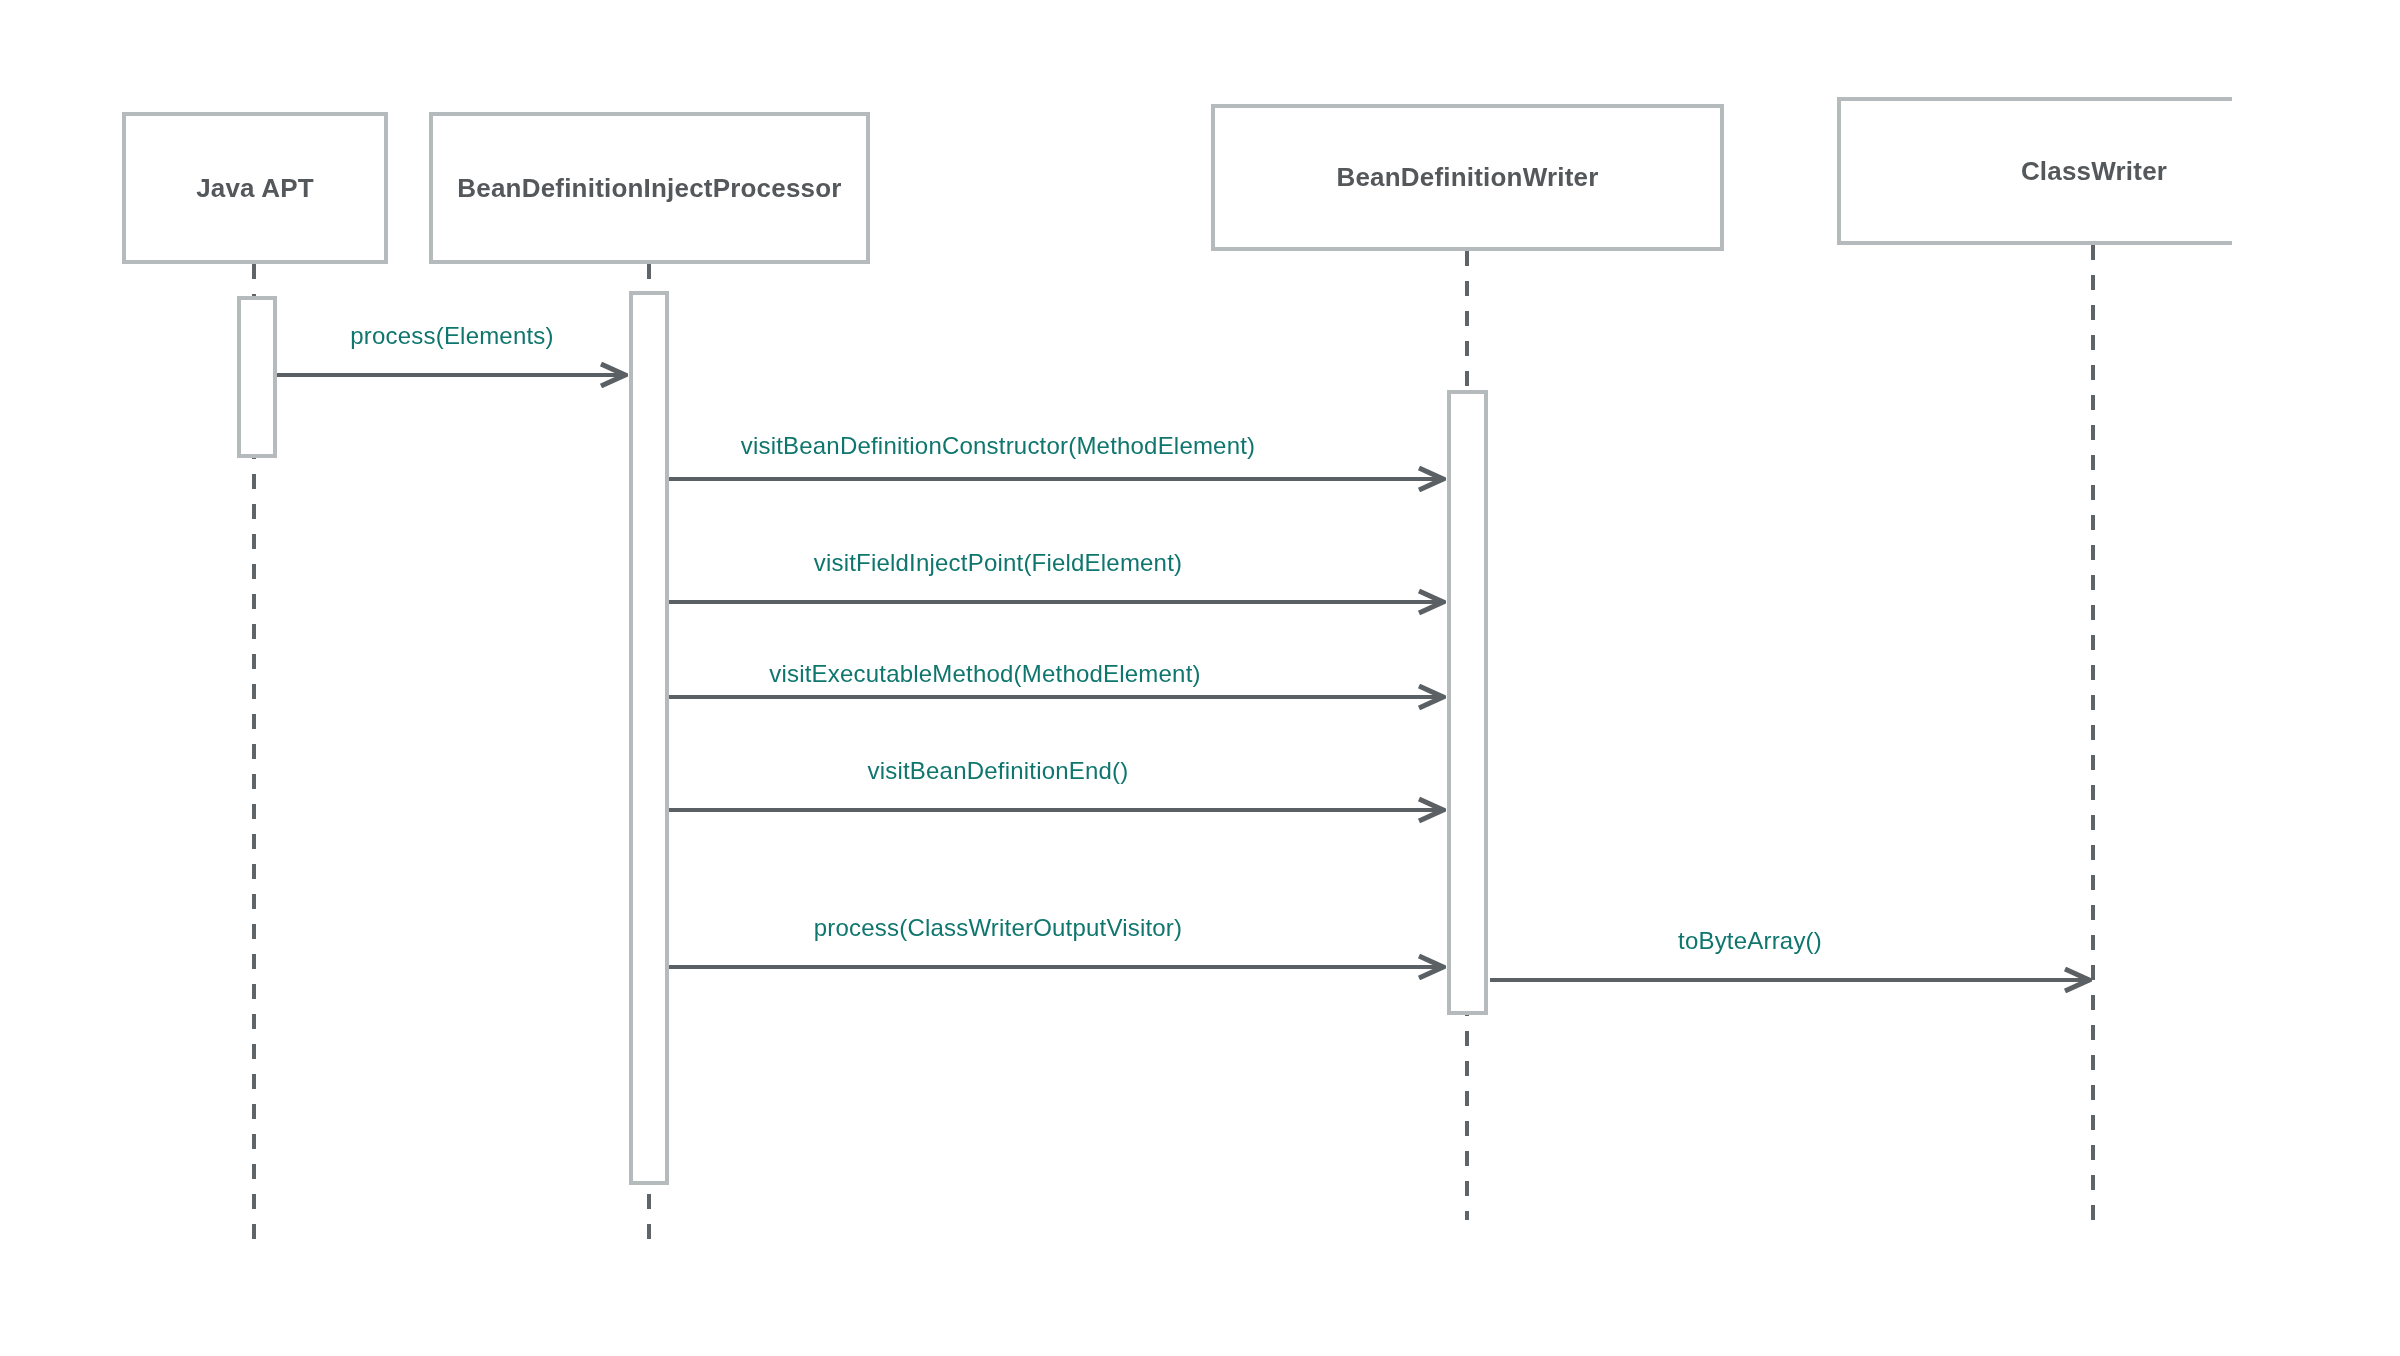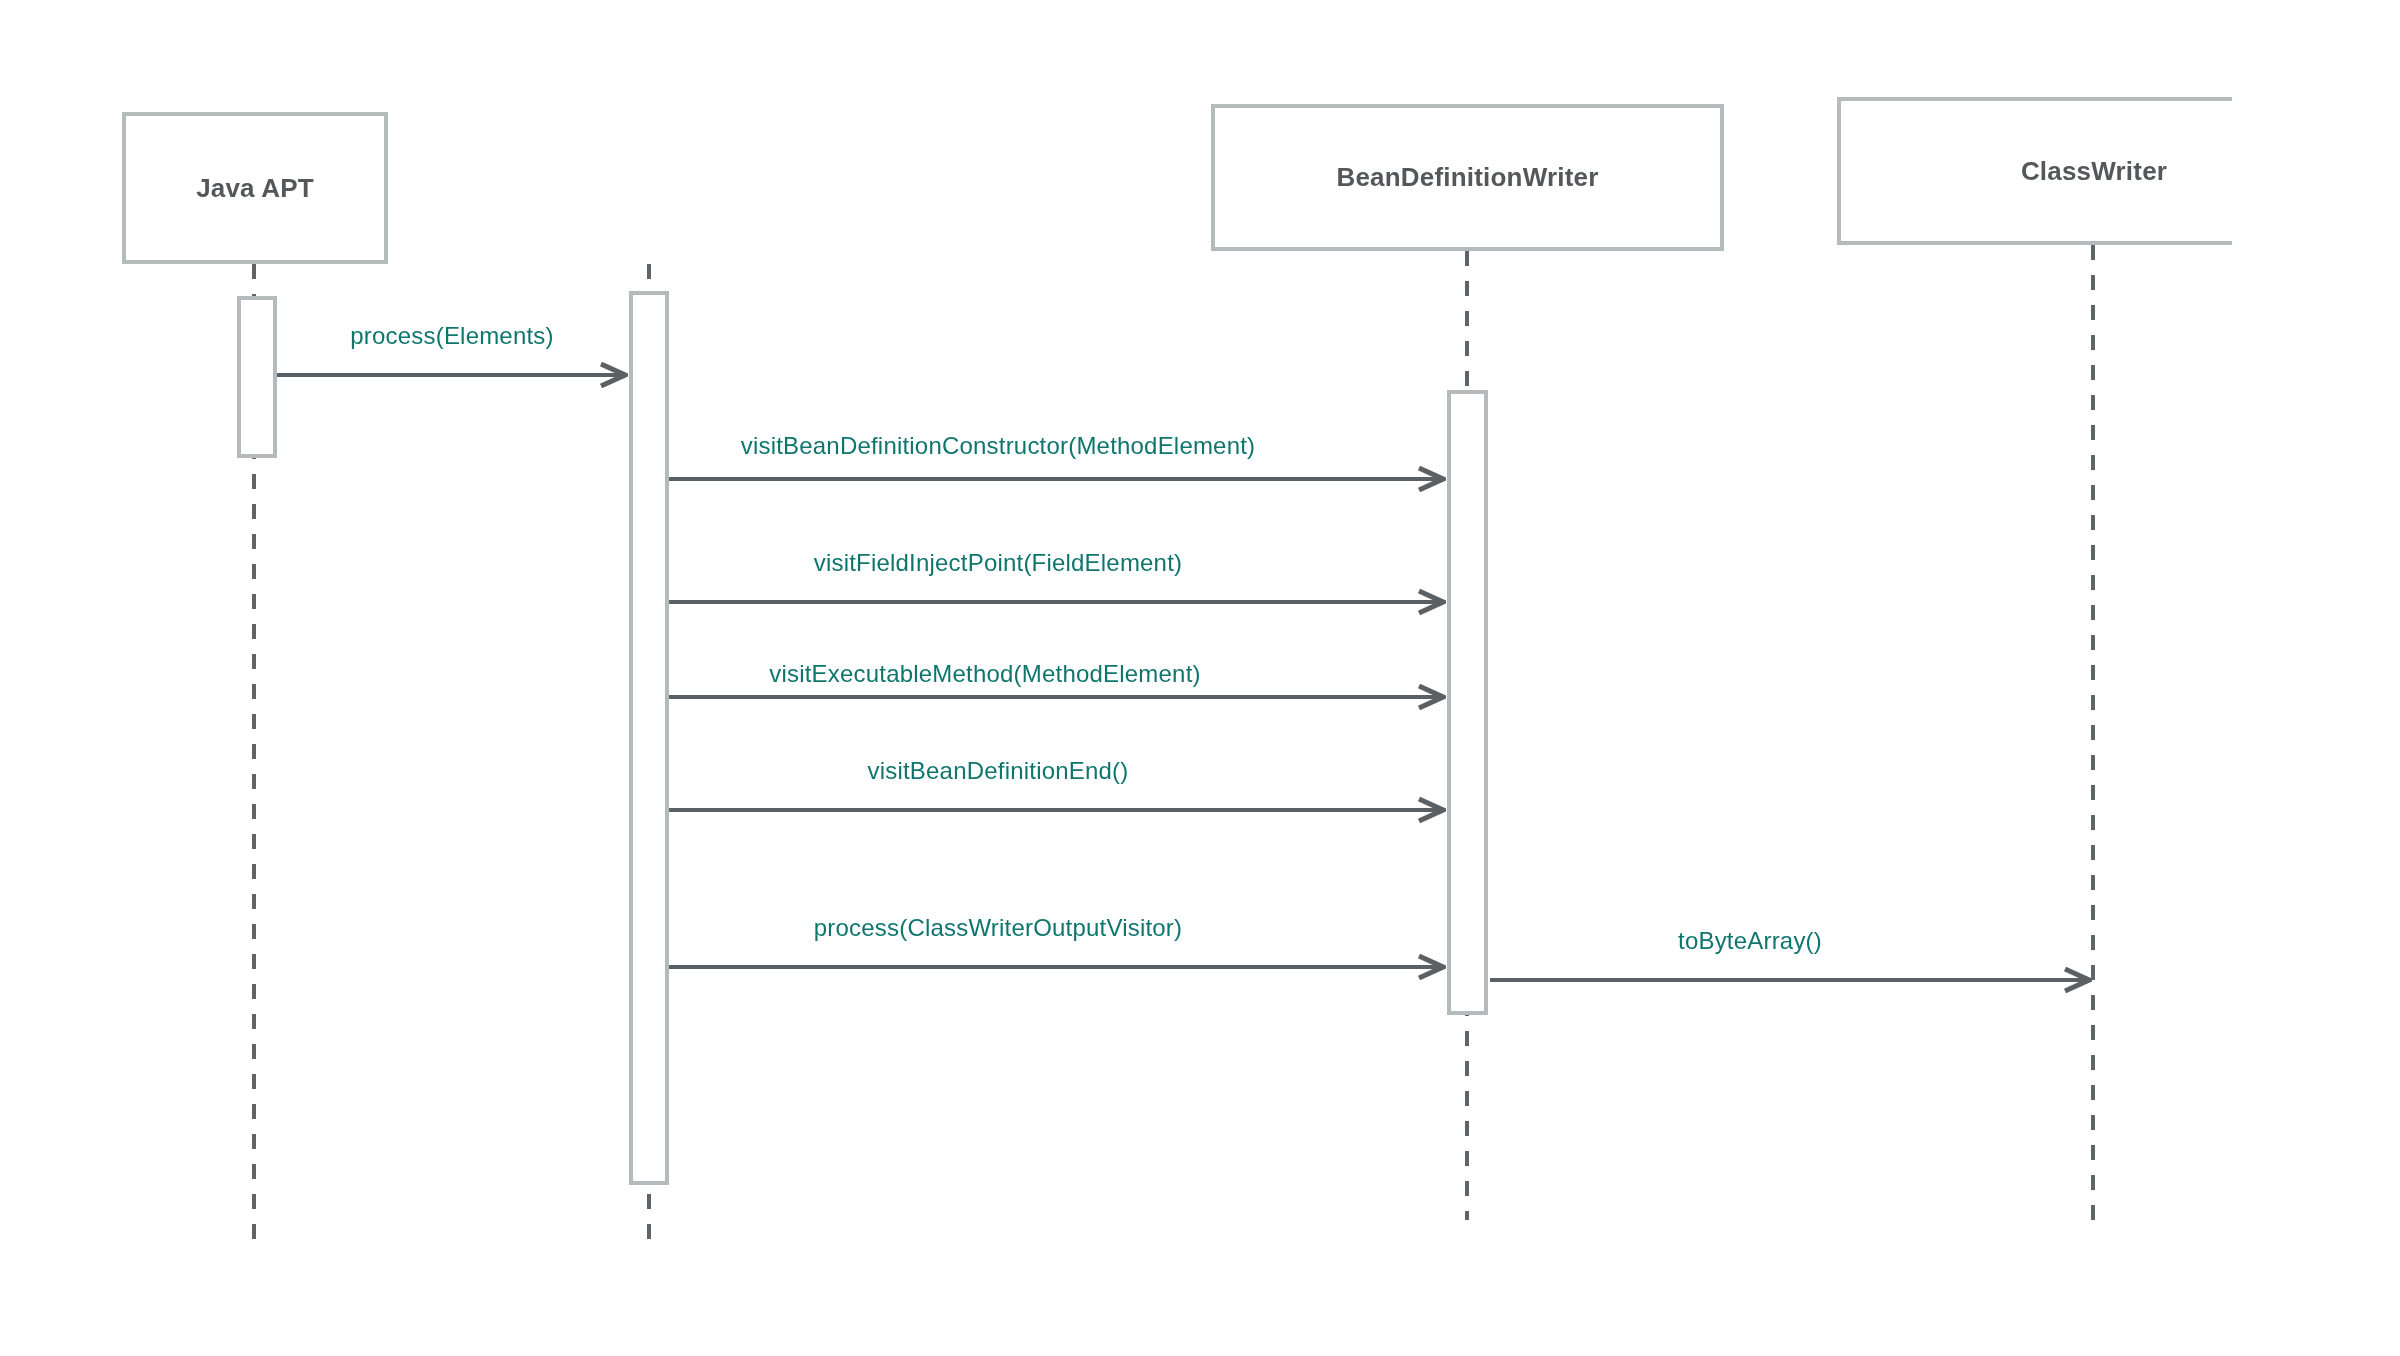--- a/index.html
+++ b/index.html
@@ -95,20 +95,23 @@
   <div class="lifeline" style="left:1465px; top:251px; height:969px;"></div>
   <div class="lifeline" style="left:2091px; top:245px; height:983px;"></div>
 
   <div class="activation" style="left:237px; top:296px; width:40px; height:162px;"></div>
   <div class="activation" style="left:629px; top:291px; width:40px; height:894px;"></div>
   <div class="activation" style="left:1447px; top:390px; width:41px; height:625px;"></div>
 
   <div class="pbox" style="left:122px; top:112px; width:266px; height:152px;">
     <span class="ptitle">Java APT</span>
   </div>
+  <div class="pbox" style="left:429px; top:112px; width:441px; height:152px;">
+    <span class="ptitle">BeanDefinitionInjectProcessor</span>
+  </div>
   <div class="pbox" style="left:1211px; top:104px; width:513px; height:147px;">
     <span class="ptitle">BeanDefinitionWriter</span>
   </div>
   <div class="pbox" style="left:1837px; top:97px; width:514px; height:148px;">
     <span class="ptitle">ClassWriter</span>
   </div>
 
   <div class="msg" style="left:277px; top:373px; width:347px;">
     <div class="shaft"></div>
     <svg class="head" viewBox="0 0 30 26">

